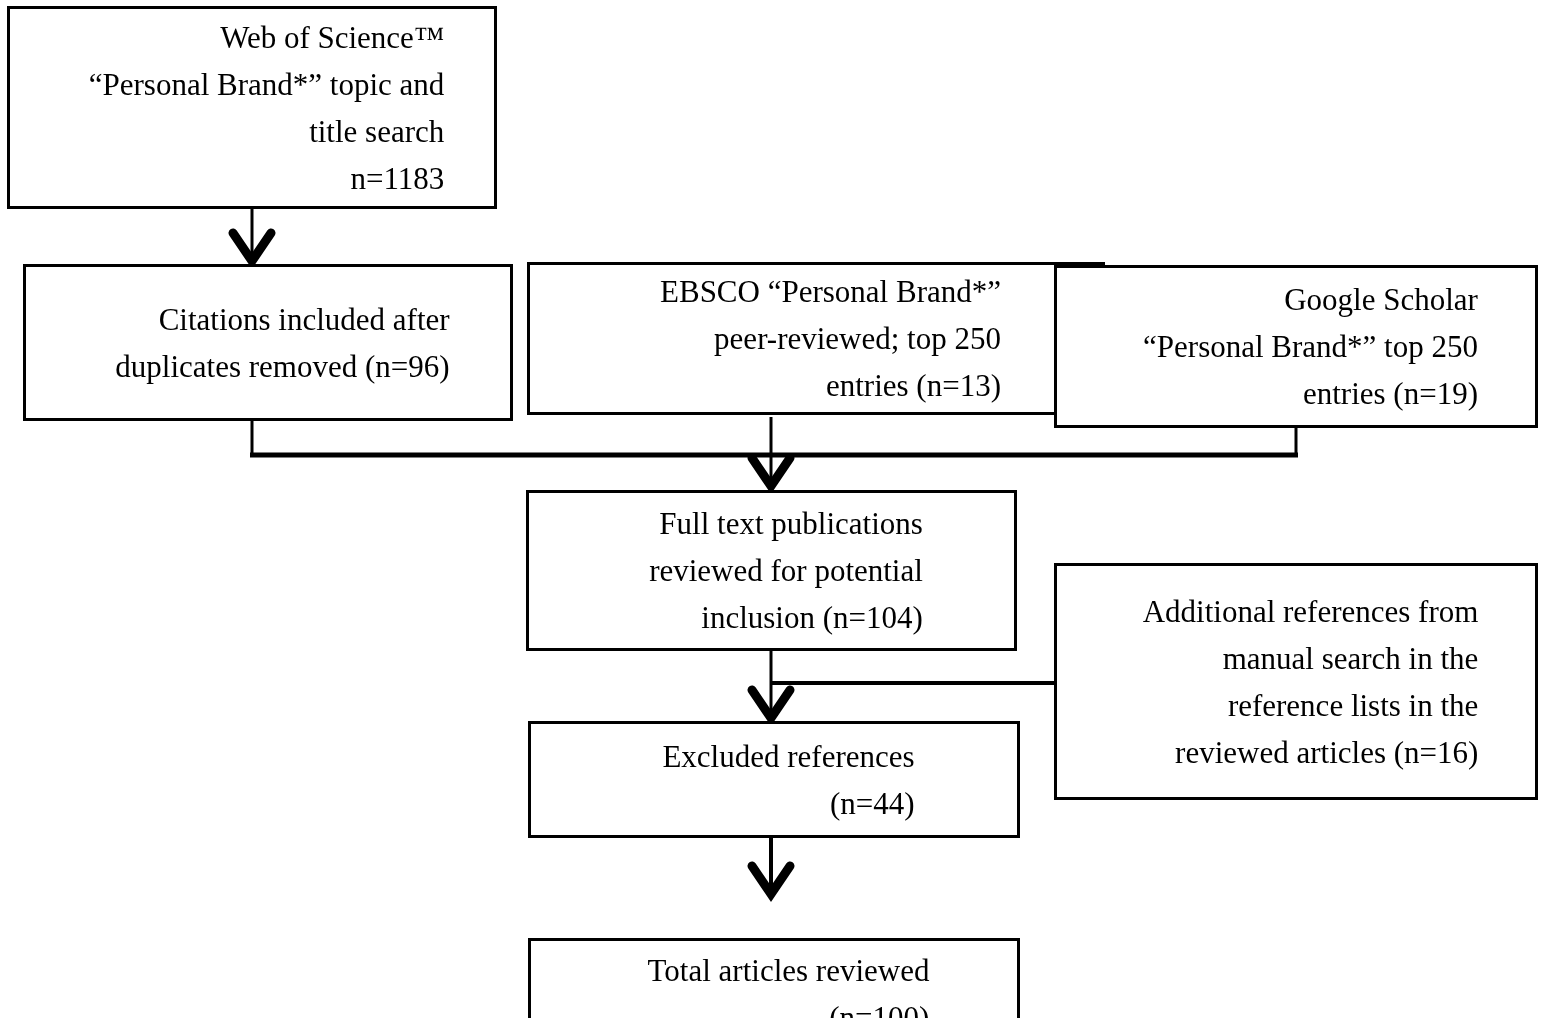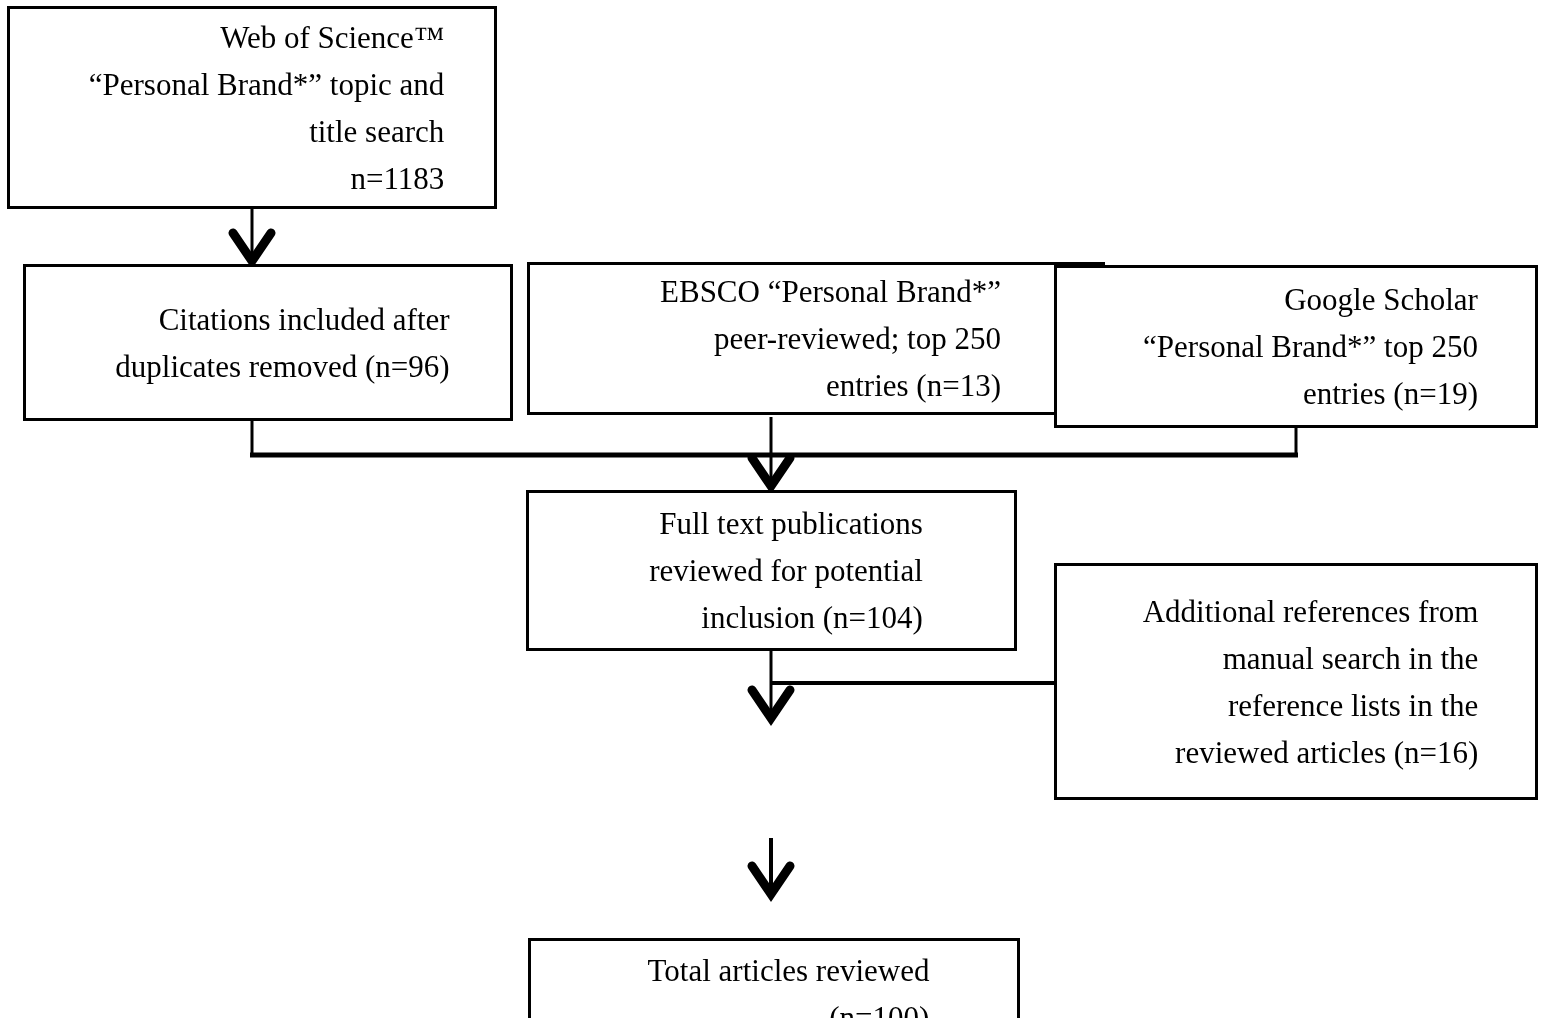--- a/index.html
+++ b/index.html
@@ -122,19 +122,23 @@
 inclusion (n=104)</div>
   </div>
 
   <div class="box b6">
     <div class="box-text">Additional references from
 manual search in the
 reference lists in the
 reviewed articles (n=16)</div>
   </div>
 
+  <div class="box b7">
+    <div class="box-text">Excluded references
+(n=44)</div>
+  </div>
 
   <div class="box b8">
     <div class="box-text">Total articles reviewed
 (n=100)</div>
   </div>
 
 </div>
 
 </body></html>

